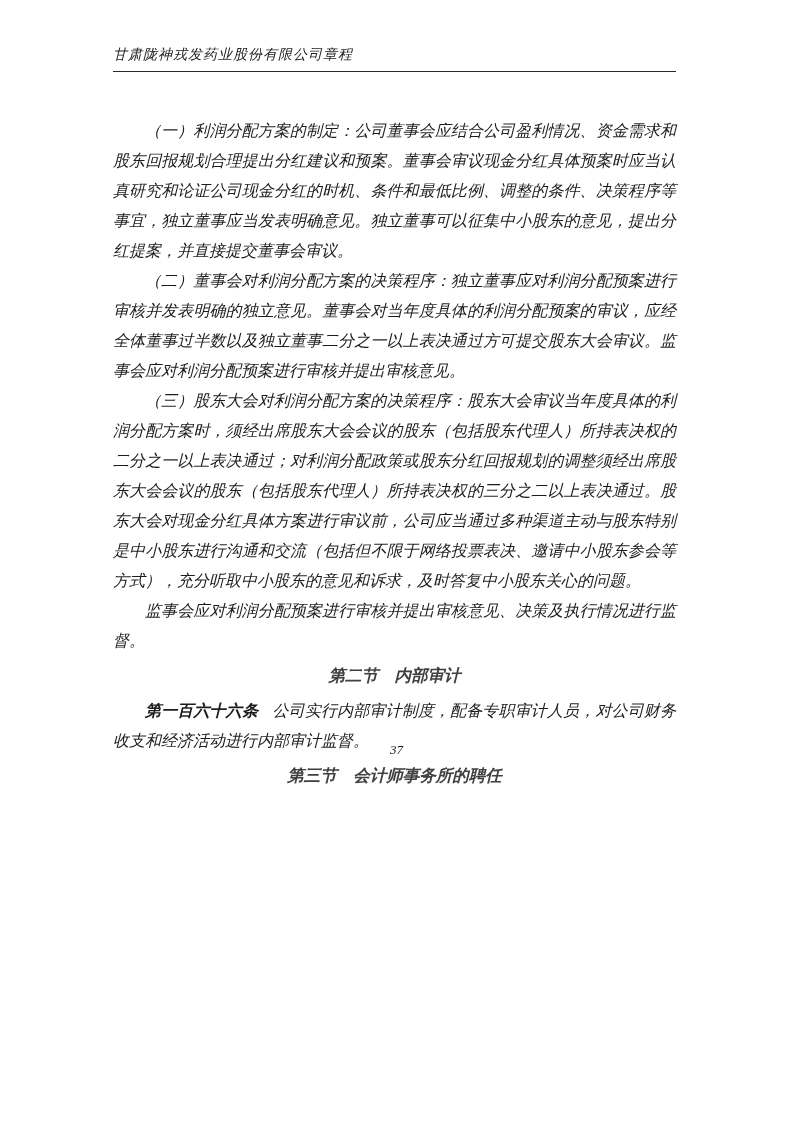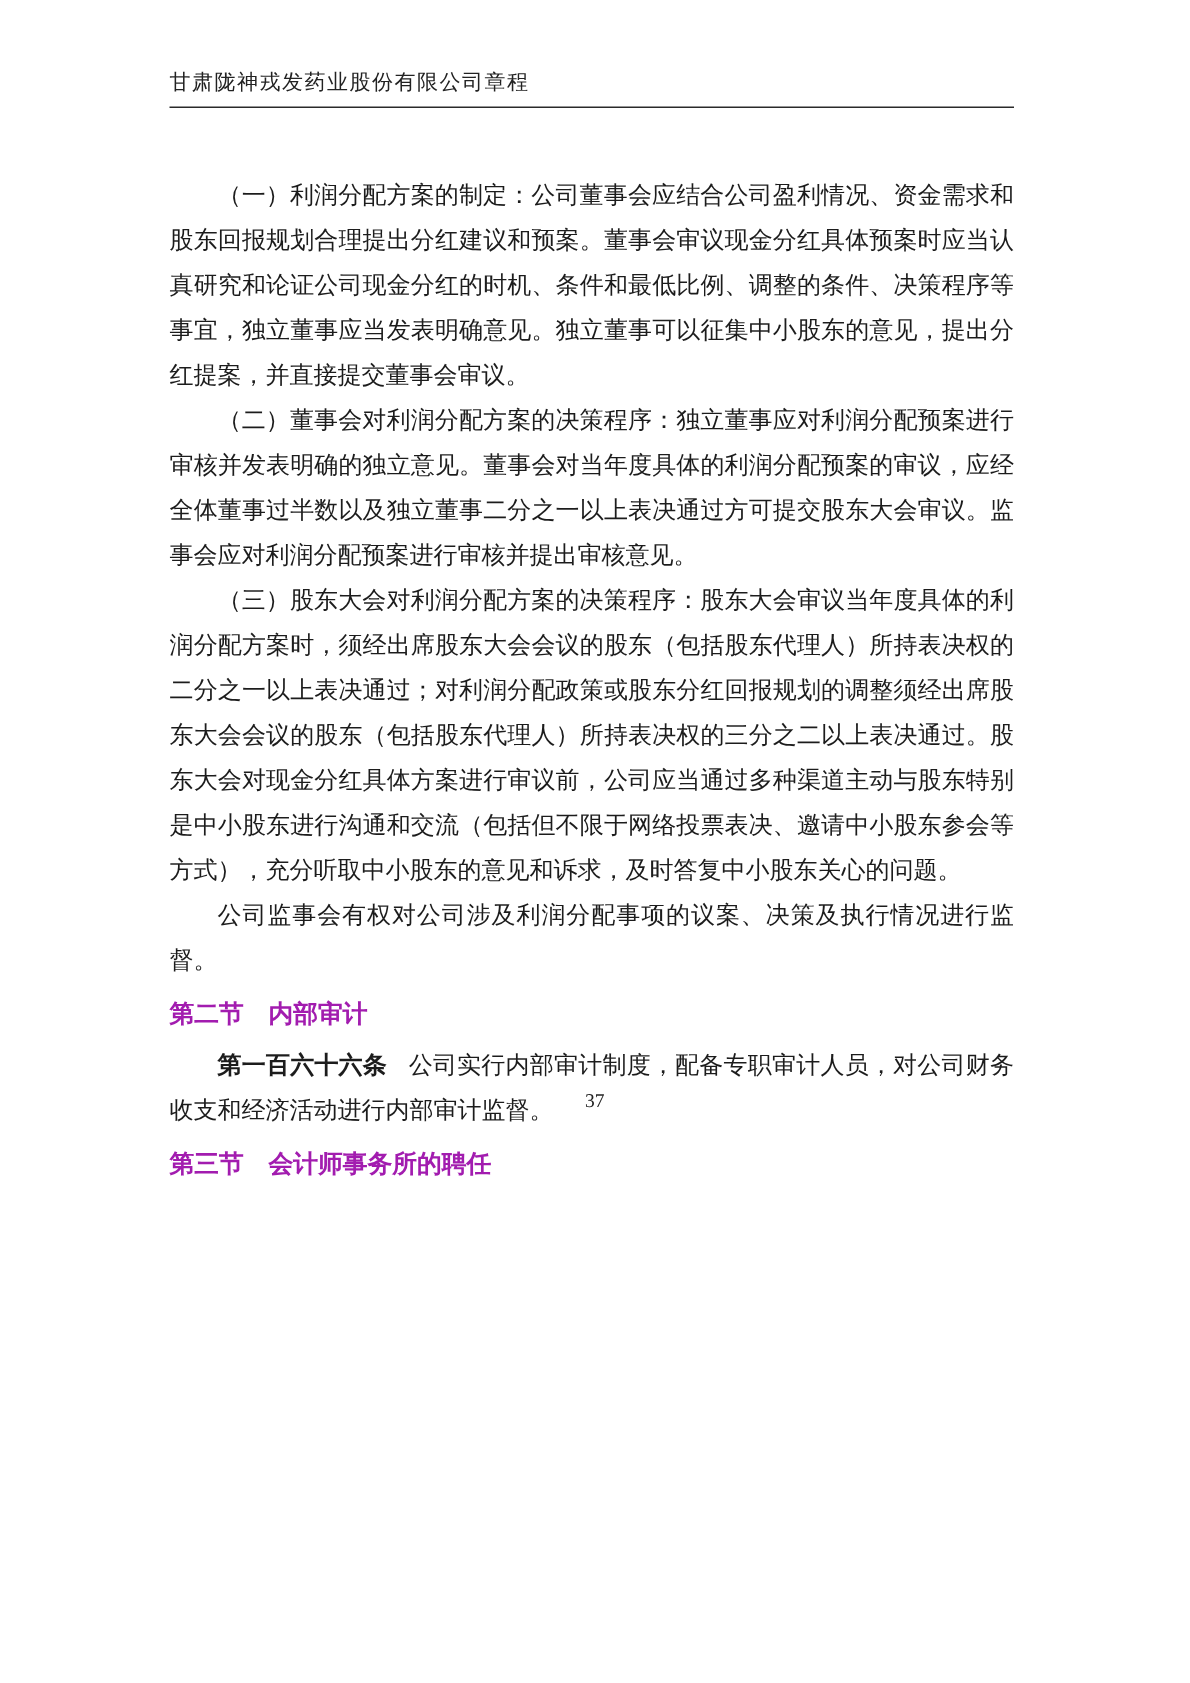--- a/index.html
+++ b/index.html
@@ -9,20 +9,21 @@
   }
   .page {
     position: relative;
     width: 793px;
     height: 800px;
     background: #ffffff;
     font-family: "Liberation Serif", "DejaVu Serif", serif;
     color: #1c1c1c;
     overflow: hidden;
     box-sizing: border-box;
+    font-style: italic;
   }
   .header {
     margin: 0 117px 0 113px;
     padding-top: 46px;
     padding-bottom: 7px;
     border-bottom: 1.5px solid #2a2a2a;
   }
   .header-title {
     font-size: 14px;
     letter-spacing: 1px;
@@ -40,27 +41,28 @@
     word-break: break-all;
   }
   .article-num {
     font-weight: bold;
     margin-right: 0.9em;
   }
   .section-heading {
     margin: 5px 0 5px 0;
     font-size: 16.5px;
     font-weight: bold;
+    text-align: center;
     line-height: 30px;
-    color: #a21caf;
+    color: #404040;
   }
   .footer {
     position: absolute;
     left: 0;
-    bottom: 57px;
+    bottom: 42px;
     width: 100%;
     text-align: center;
   }
   .page-number {
     font-size: 13px;
     color: #222222;
   }
 </style>
 </head>
 <body>
@@ -74,21 +76,21 @@
   <div class="content">
 
     <p class="para">（一）利润分配方案的制定：公司董事会应结合公司盈利情况、资金需求和股东回报规划合理提出分红建议和预案。董事会审议现金分红具体预案时应当认真研究和论证公司现金分红的时机、条件和最低比例、调整的条件、决策程序等事宜，独立董事应当发表明确意见。独立董事可以征集中小股东的意见，提出分红提案，并直接提交董事会审议。</p>
 
 
     <p class="para">（二）董事会对利润分配方案的决策程序：独立董事应对利润分配预案进行审核并发表明确的独立意见。董事会对当年度具体的利润分配预案的审议，应经全体董事过半数以及独立董事二分之一以上表决通过方可提交股东大会审议。监事会应对利润分配预案进行审核并提出审核意见。</p>
 
     <p class="para">（三）股东大会对利润分配方案的决策程序：股东大会审议当年度具体的利润分配方案时，须经出席股东大会会议的股东（包括股东代理人）所持表决权的二分之一以上表决通过；对利润分配政策或股东分红回报规划的调整须经出席股东大会会议的股东（包括股东代理人）所持表决权的三分之二以上表决通过。股东大会对现金分红具体方案进行审议前，公司应当通过多种渠道主动与股东特别是中小股东进行沟通和交流（包括但不限于网络投票表决、邀请中小股东参会等方式），充分听取中小股东的意见和诉求，及时答复中小股东关心的问题。</p>
 
 
-    <p class="para">公司监事会有权对公司涉及利润分配事项的议案、决策及执行情况进行监督。</p>
+    <p class="para">监事会应对利润分配预案进行审核并提出审核意见、决策及执行情况进行监督。</p>
 
     <h2 class="section-heading">第二节　内部审计</h2>
 
     <p class="para"><b class="article-num">第一百六十六条</b><span>公司实行内部审计制度，配备专职审计人员，对公司财务收支和经济活动进行内部审计监督。</span></p>
 
 
     <h2 class="section-heading">第三节　会计师事务所的聘任</h2>
 
   </div>
 

